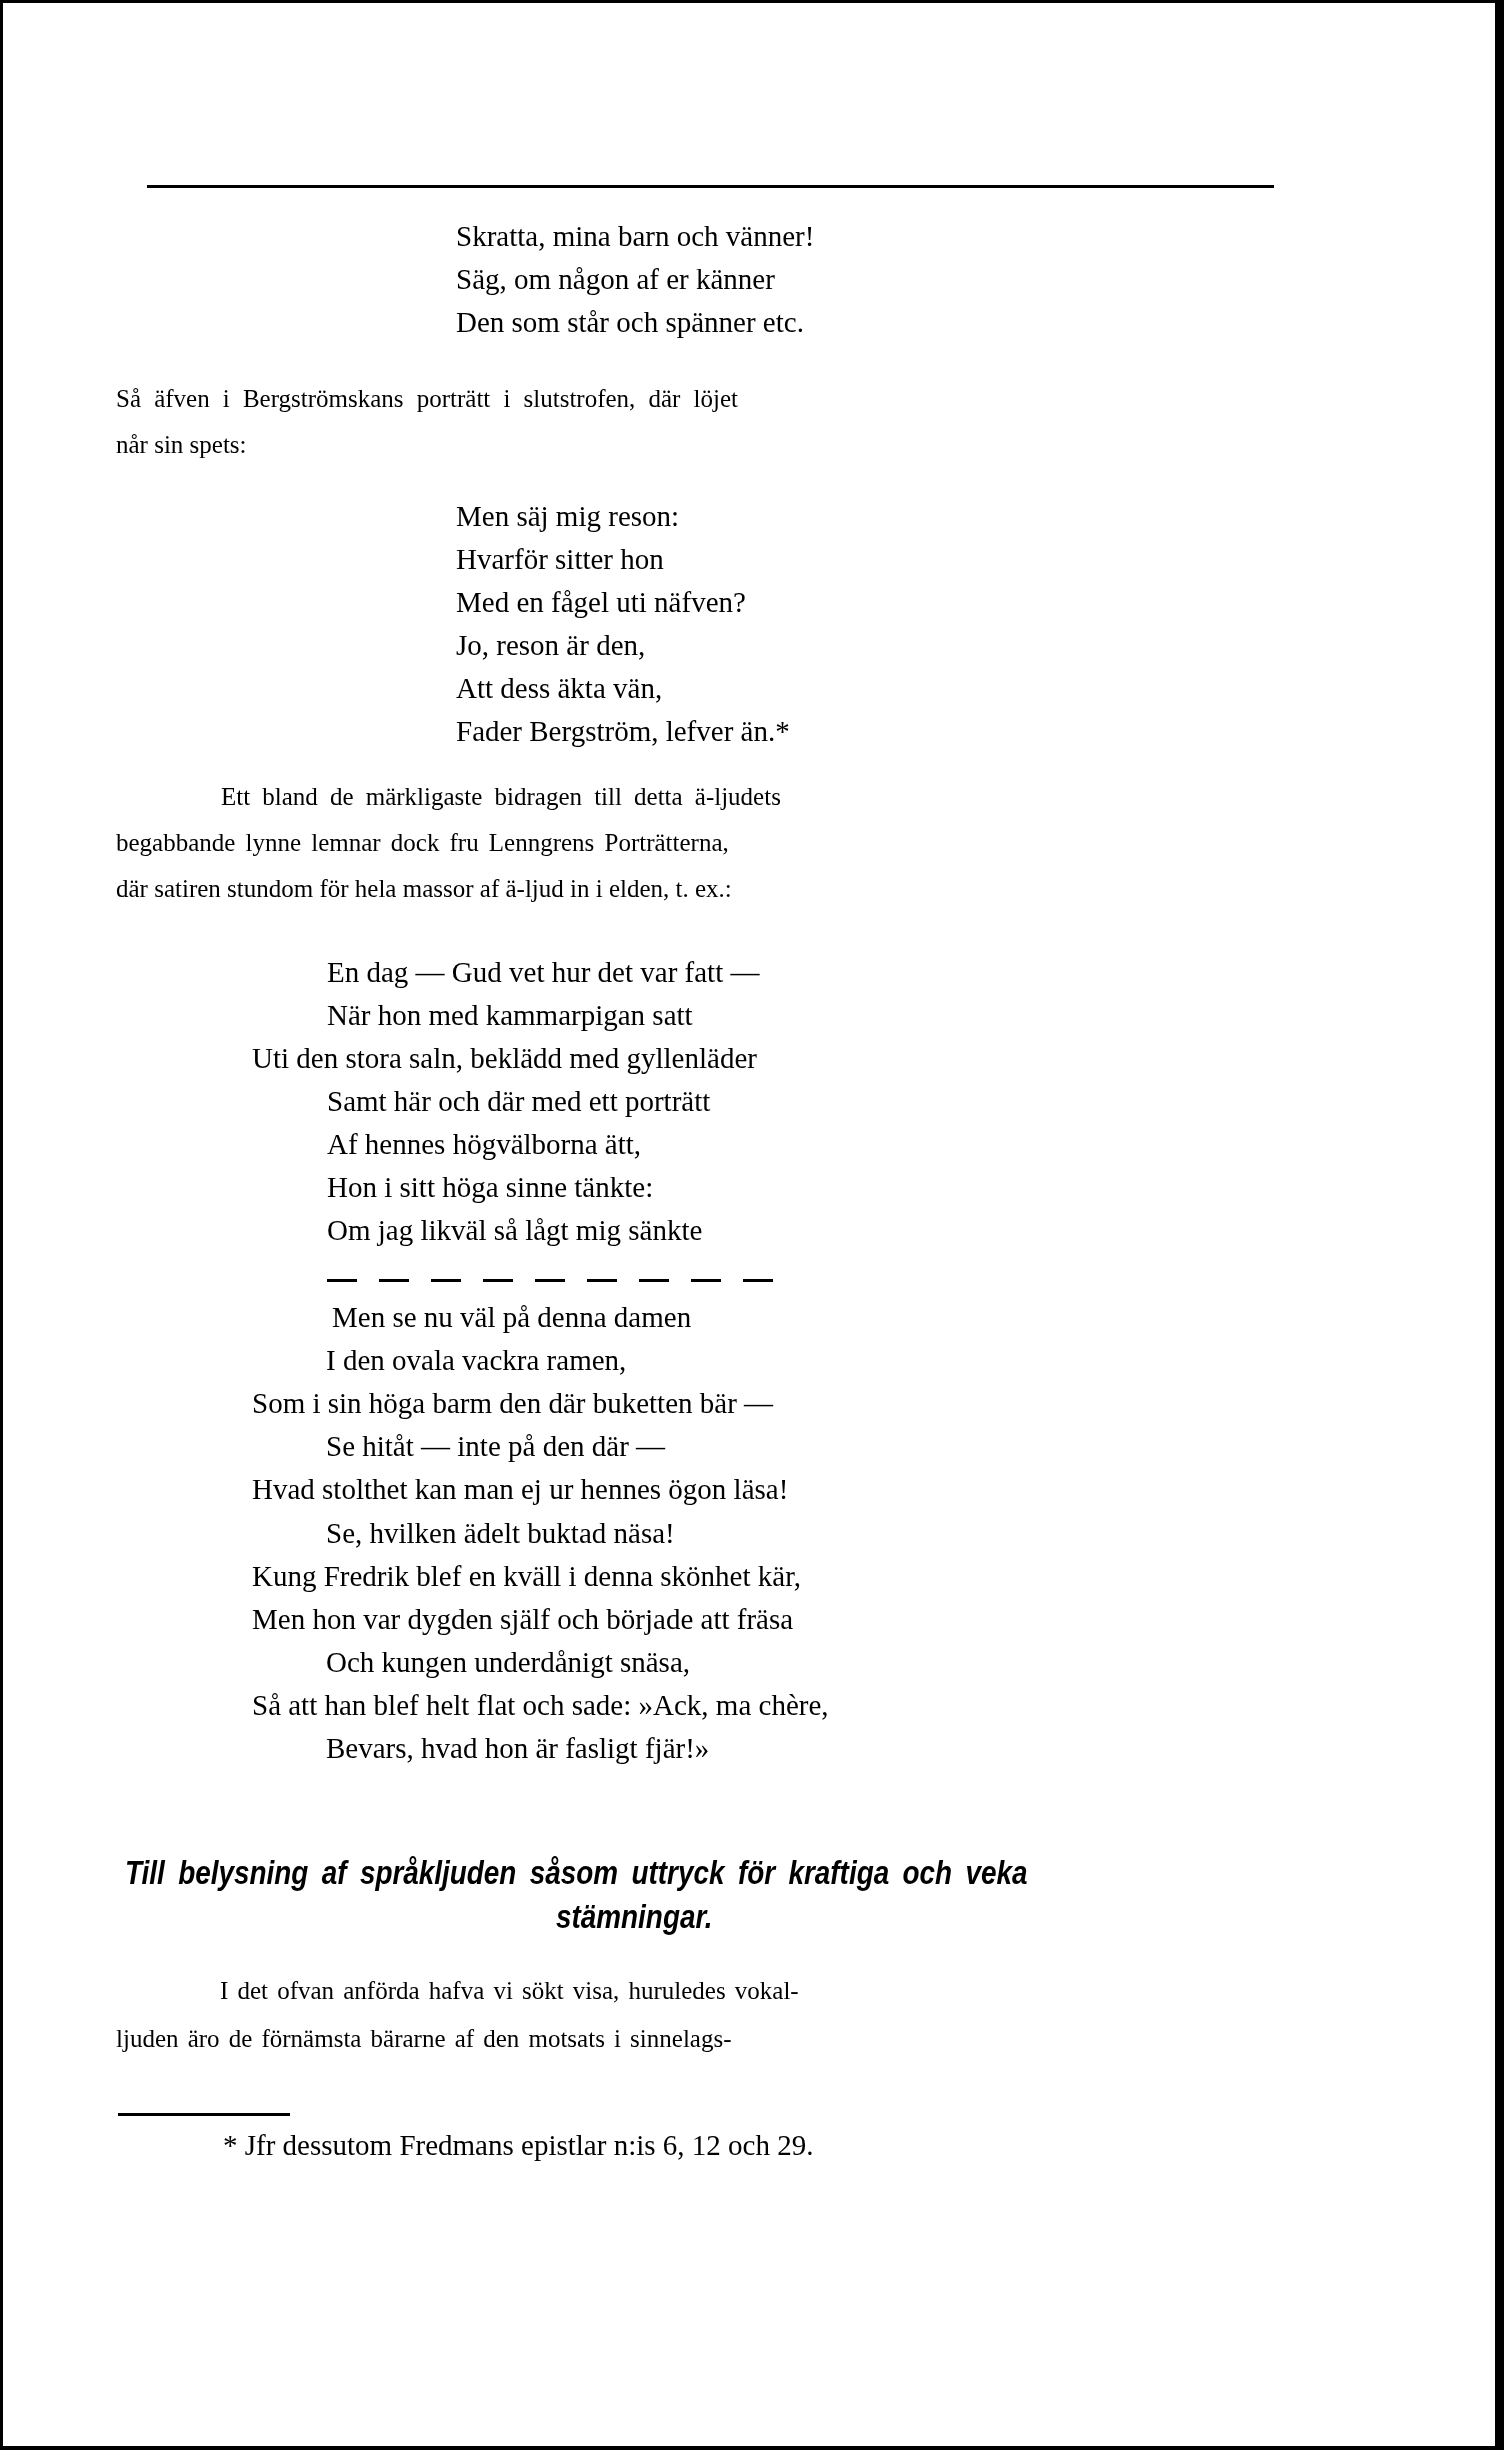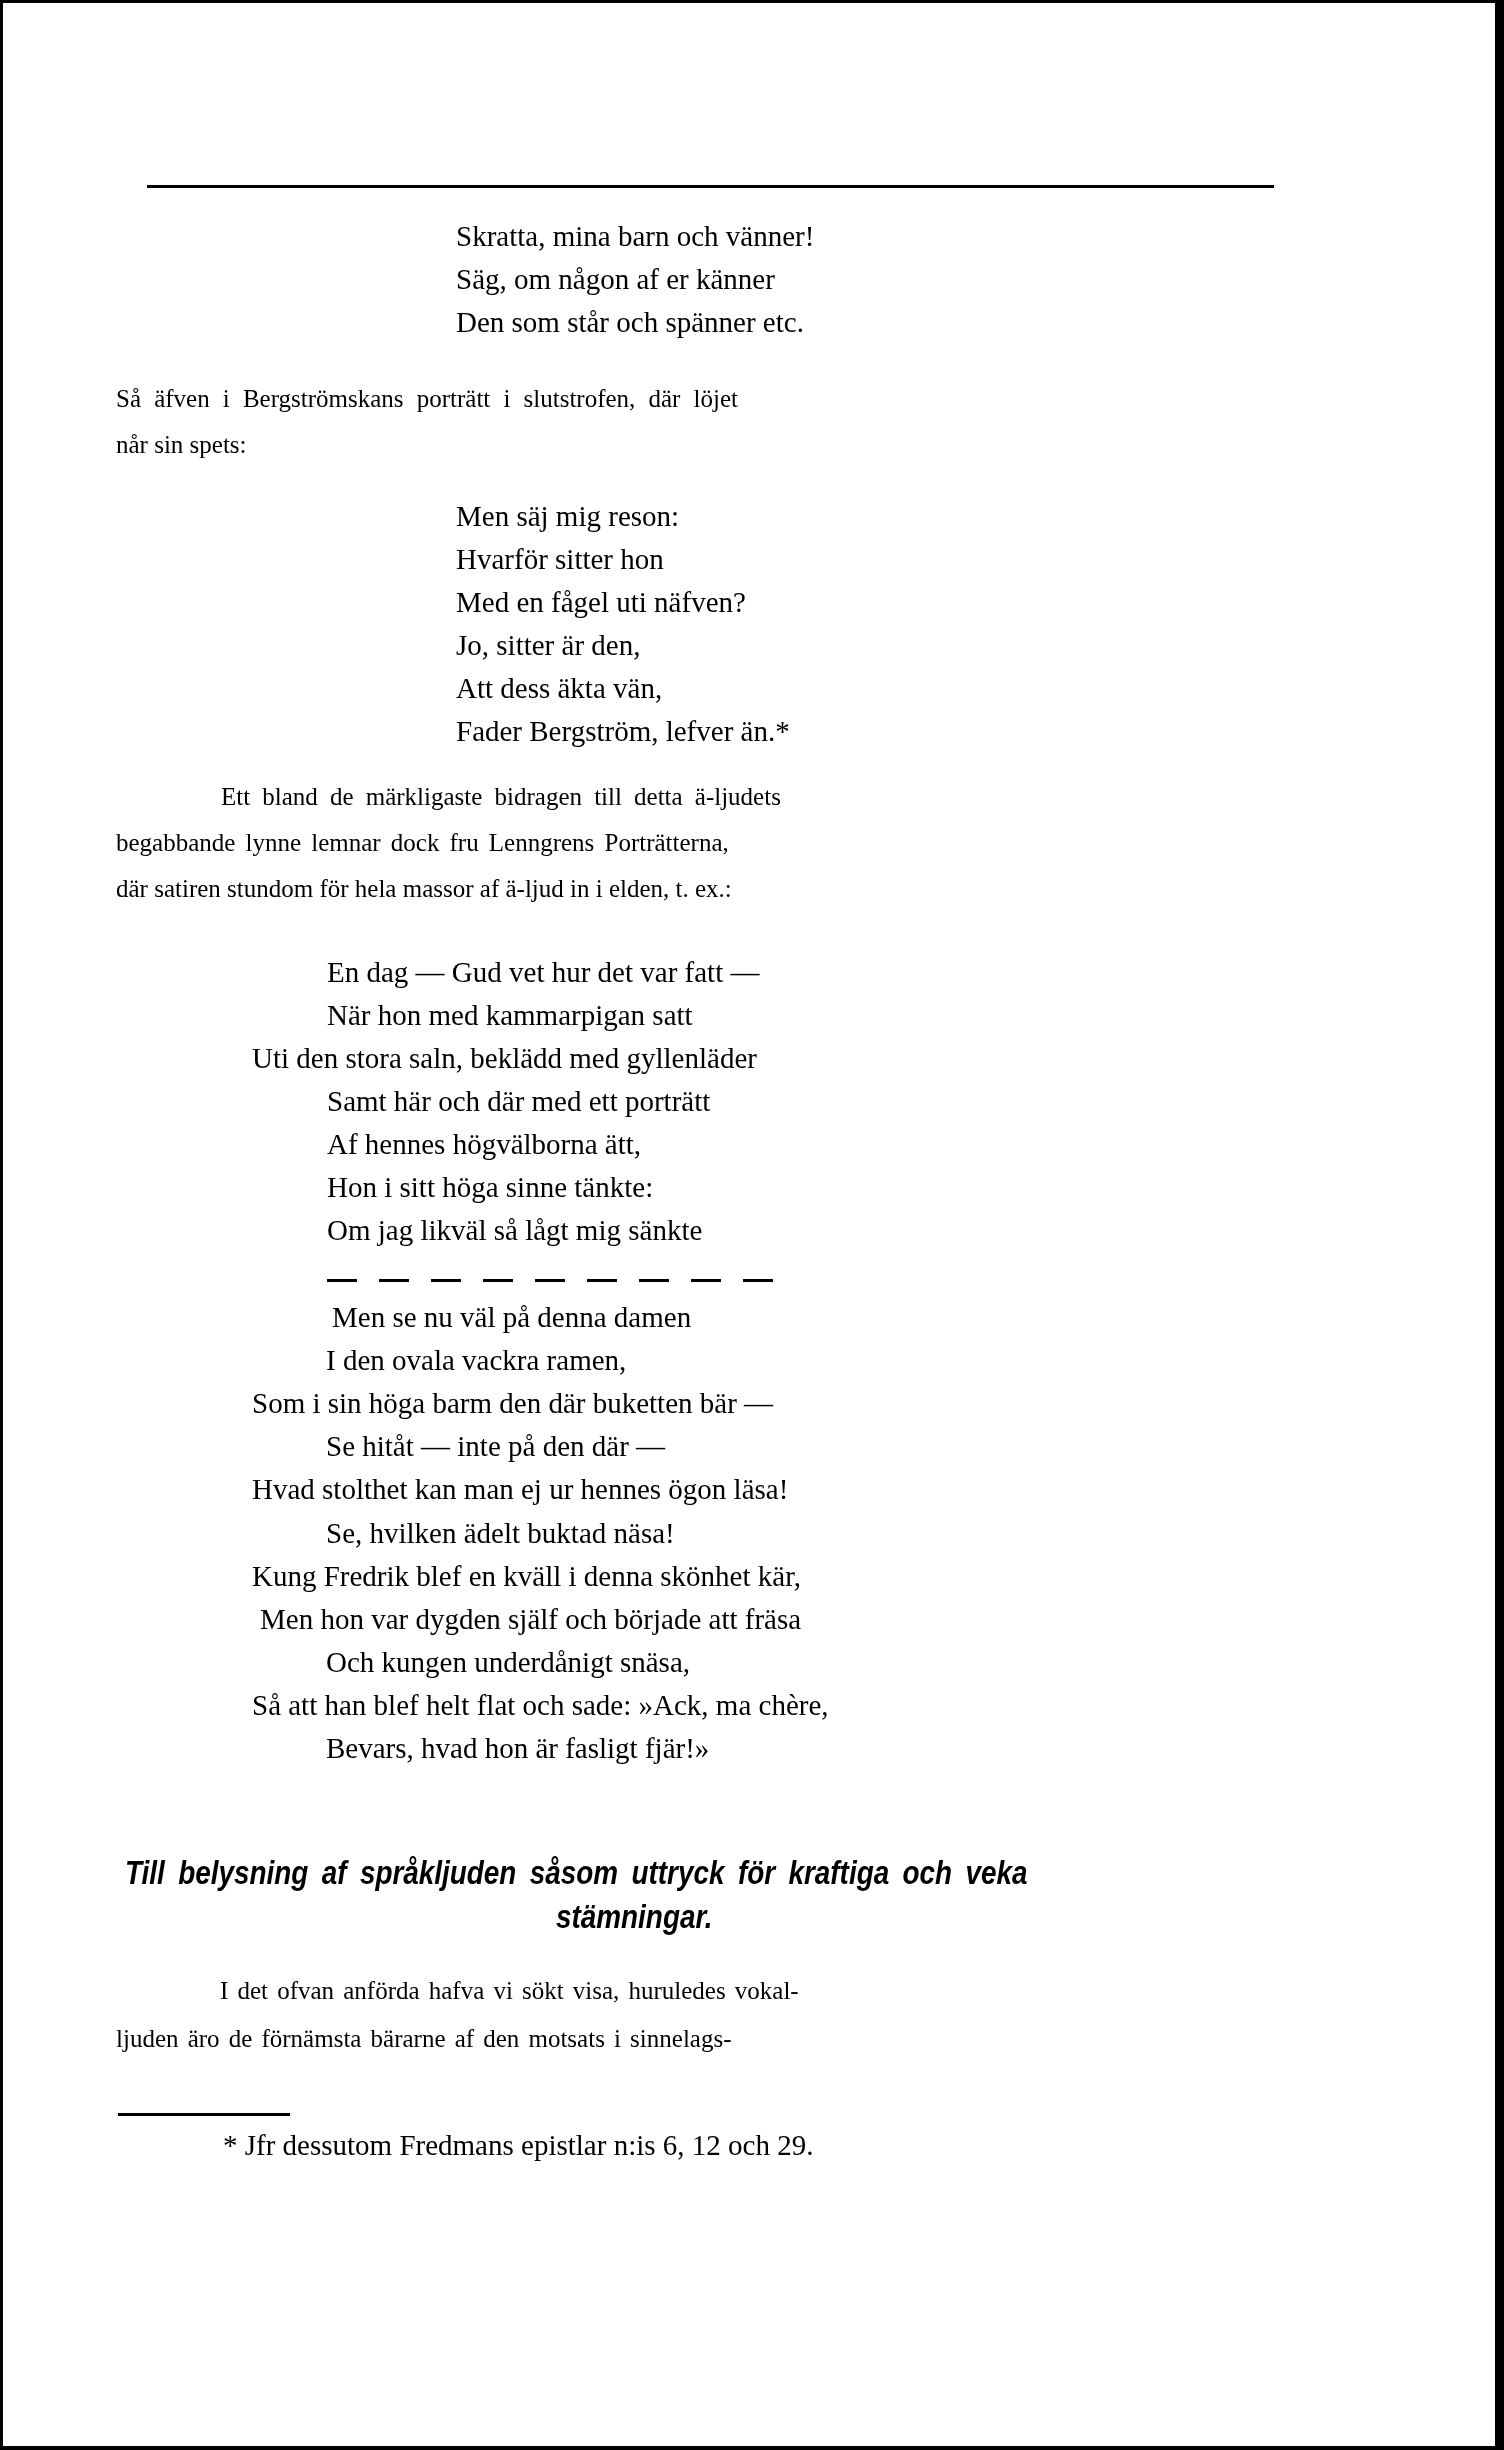--- a/index.html
+++ b/index.html
@@ -49,21 +49,21 @@
     <div class="line prose prose-just" style="left:116px; top:385px; width:1156px;">
       <span style="word-spacing:6.9px;">Så äfven i Bergströmskans porträtt i slutstrofen, där löjet</span>
     </div>
     <div class="line prose" style="left:116px; top:431px;">når sin spets:</div>
   </div>
 
   <div>
     <div class="line verse" style="left:456px; top:500px;">Men säj mig reson:</div>
     <div class="line verse" style="left:456px; top:543px;">Hvarför sitter hon</div>
     <div class="line verse" style="left:456px; top:586px;">Med en fågel uti näfven?</div>
-    <div class="line verse" style="left:456px; top:629px;">Jo, sitter är den,</div>
+    <div class="line verse" style="left:456px; top:629px;">Jo, reson är den,</div>
     <div class="line verse" style="left:456px; top:672px;">Att dess äkta vän,</div>
     <div class="line verse" style="left:456px; top:715px;">Fader Bergström, lefver än.*</div>
   </div>
 
   <div>
     <div class="line prose" style="left:221px; top:783px; word-spacing:5.9px;">Ett bland de märkligaste bidragen till detta ä-ljudets</div>
     <div class="line prose" style="left:116px; top:829px; word-spacing:3.9px;">begabbande lynne lemnar dock fru Lenngrens Porträtterna,</div>
     <div class="line prose" style="left:116px; top:875px;">där satiren stundom för hela massor af ä-ljud in i elden, t. ex.:</div>
   </div>
 
@@ -90,21 +90,21 @@
   </div>
 
   <div>
     <div class="line verse" style="left:332px; top:1301px;">Men se nu väl på denna damen</div>
     <div class="line verse" style="left:326px; top:1344px;">I den ovala vackra ramen,</div>
     <div class="line verse" style="left:252px; top:1387px;">Som i sin höga barm den där buketten bär —</div>
     <div class="line verse" style="left:326px; top:1430px;">Se hitåt — inte på den där —</div>
     <div class="line verse" style="left:252px; top:1473px;">Hvad stolthet kan man ej ur hennes ögon läsa!</div>
     <div class="line verse" style="left:326px; top:1517px;">Se, hvilken ädelt buktad näsa!</div>
     <div class="line verse" style="left:252px; top:1560px;">Kung Fredrik blef en kväll i denna skönhet kär,</div>
-    <div class="line verse" style="left:260px; top:1603px;font-family:Liberation Serif, serif;">Men hon var dygden själf och började att fräsa</div>
+    <div class="line verse" style="left:252px; top:1603px;font-family:Liberation Serif, serif;">Men hon var dygden själf och började att fräsa</div>
     <div class="line verse" style="left:326px; top:1646px;">Och kungen underdånigt snäsa,</div>
     <div class="line verse" style="left:252px; top:1689px;">Så att han blef helt flat och sade: »Ack, ma chère,</div>
     <div class="line verse" style="left:326px; top:1732px;">Bevars, hvad hon är fasligt fjär!»</div>
   </div>
 
   <div>
     <div class="heading" style="left:125px; top:1853px; word-spacing:6.9px;">Till belysning af språkljuden såsom uttryck för kraftiga och veka</div>
     <div class="heading" style="left:556px; top:1897px;">stämningar.</div>
   </div>
 

